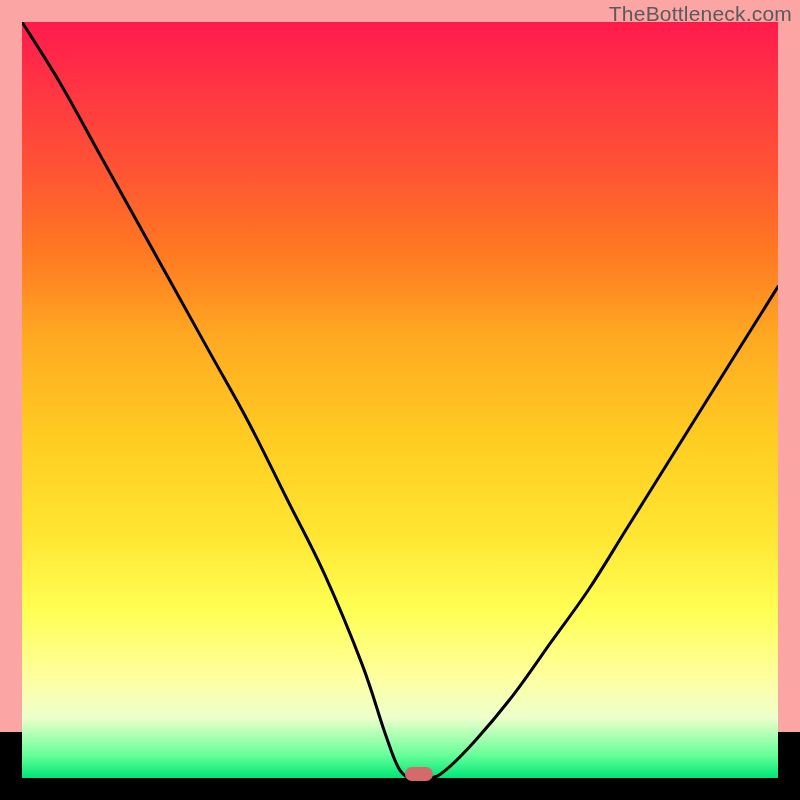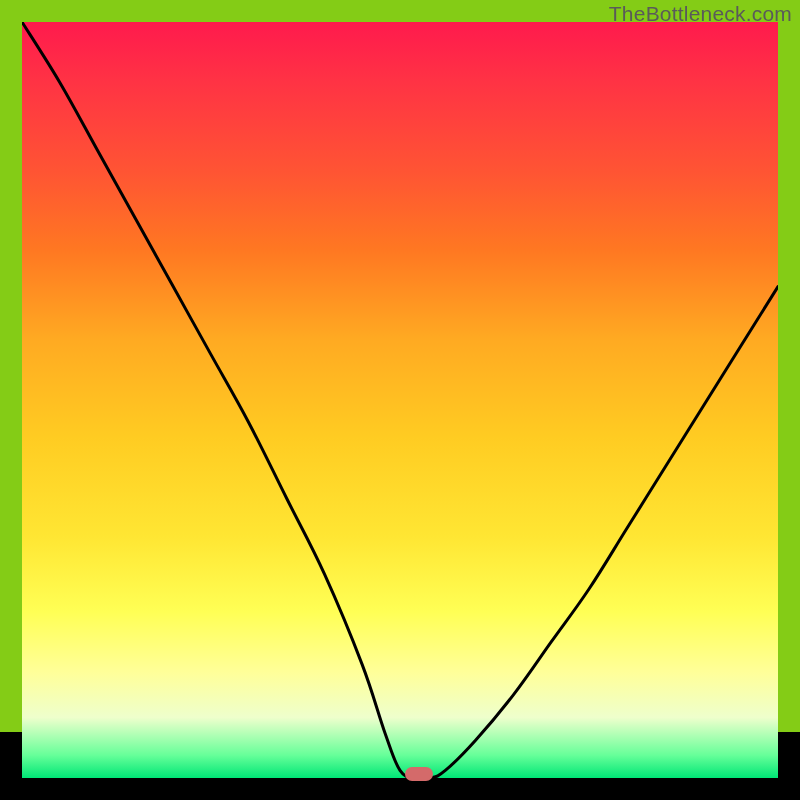--- a/index.html
+++ b/index.html
@@ -7,21 +7,21 @@
     padding: 0;
     width: 800px;
     height: 800px;
     background: #000;
     overflow: hidden;
   }
   .chart-container {
     position: relative;
     width: 800px;
     height: 732px;
-    background: #84cc16;
+    background: #fca5a5;
   }
   .plot-area {
     position: absolute;
     left: 22px;
     top: 22px;
     width: 756px;
     height: 756px;
     background: linear-gradient(to bottom,
       #ff1a4d 0%,
       #ff3344 8%,

